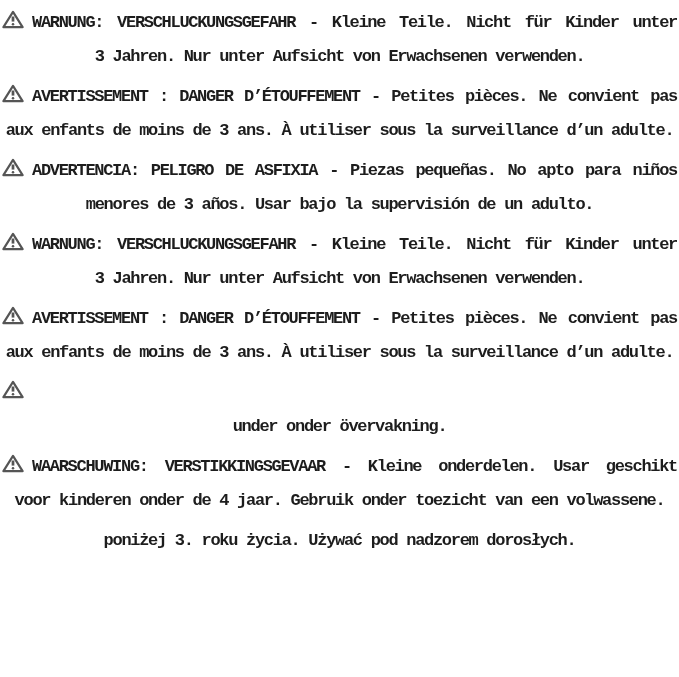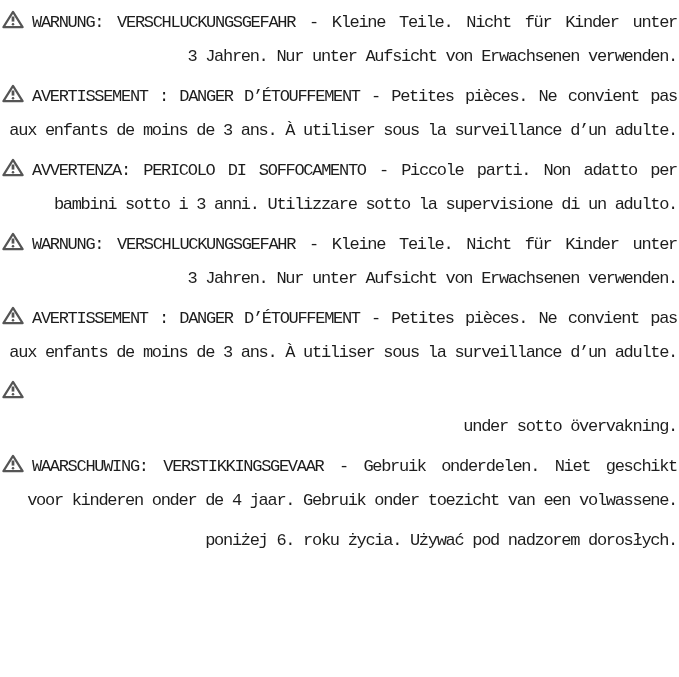--- a/index.html
+++ b/index.html
@@ -12,26 +12,27 @@
     padding: 6px 2px 0 2px;
     font-family: "Liberation Mono", "DejaVu Sans Mono", monospace;
     font-size: 17px;
     letter-spacing: -1.3px;
     color: #1d1d1d;
   }
   .warning { margin: 0 0 6px 0; }
   .line {
     display: block;
     line-height: 34px;
+    font-weight: bold;
   }
   .line.first {
     text-align: justify;
     text-align-last: justify;
   }
-  .line.rest { text-align: right; }
+  .line.rest { text-align: center; }
   .tri {
     display: inline-block;
     width: 22px;
     height: 19px;
     margin-right: 8px;
     vertical-align: -2px;
     letter-spacing: 0;
   }
   .tri svg { display: block; width: 22px; height: 19px; }
 </style>
@@ -51,29 +52,29 @@
 
   <p class="warning">
     <span class="line first"><span class="tri"><svg viewBox="0 0 24 21" xmlns="http://www.w3.org/2000/svg">
             <path d="M12 2 L22.6 19 L1.4 19 Z" fill="none" stroke="#555555" stroke-width="2.4" stroke-linejoin="round"></path>
             <path d="M12 7.2 L12 12.8" stroke="#555555" stroke-width="3" stroke-linecap="butt"></path>
             <circle cx="12" cy="15.8" r="1.4" fill="#555555"></circle>
           </svg></span><span>AVERTISSEMENT : DANGER D’ÉTOUFFEMENT - Petites pièces. Ne convient pas</span></span>
     <span class="line rest">aux enfants de moins de 3 ans. À utiliser sous la surveillance d’un adulte.</span>
   </p>
 
-
   <p class="warning">
     <span class="line first"><span class="tri"><svg viewBox="0 0 24 21" xmlns="http://www.w3.org/2000/svg">
             <path d="M12 2 L22.6 19 L1.4 19 Z" fill="none" stroke="#555555" stroke-width="2.4" stroke-linejoin="round"></path>
             <path d="M12 7.2 L12 12.8" stroke="#555555" stroke-width="3" stroke-linecap="butt"></path>
             <circle cx="12" cy="15.8" r="1.4" fill="#555555"></circle>
-          </svg></span><span>AVVERTENZA: PERICOLO DI SOFFOCAMENTO - Piccole parti. Non adatto per</span></span>
-    <span class="line rest">bambini sotto i 3 anni. Utilizzare sotto la supervisione di un adulto.</span>
+          </svg></span><span>ADVERTENCIA: PELIGRO DE ASFIXIA - Piezas pequeñas. No apto para niños</span></span>
+    <span class="line rest">menores de 3 años. Usar bajo la supervisión de un adulto.</span>
   </p>
+
 
   <p class="warning">
     <span class="line first"><span class="tri"><svg viewBox="0 0 24 21" xmlns="http://www.w3.org/2000/svg">
             <path d="M12 2 L22.6 19 L1.4 19 Z" fill="none" stroke="#555555" stroke-width="2.4" stroke-linejoin="round"></path>
             <path d="M12 7.2 L12 12.8" stroke="#555555" stroke-width="3" stroke-linecap="butt"></path>
             <circle cx="12" cy="15.8" r="1.4" fill="#555555"></circle>
           </svg></span><span>WARNUNG: VERSCHLUCKUNGSGEFAHR - Kleine Teile. Nicht für Kinder unter</span></span>
     <span class="line rest">3 Jahren. Nur unter Aufsicht von Erwachsenen verwenden.</span>
   </p>
 
@@ -85,29 +86,29 @@
           </svg></span><span>AVERTISSEMENT : DANGER D’ÉTOUFFEMENT - Petites pièces. Ne convient pas</span></span>
     <span class="line rest">aux enfants de moins de 3 ans. À utiliser sous la surveillance d’un adulte.</span>
   </p>
 
   <p class="warning">
     <span class="line first"><span class="tri"><svg viewBox="0 0 24 21" xmlns="http://www.w3.org/2000/svg">
             <path d="M12 2 L22.6 19 L1.4 19 Z" fill="none" stroke="#555555" stroke-width="2.4" stroke-linejoin="round"></path>
             <path d="M12 7.2 L12 12.8" stroke="#555555" stroke-width="3" stroke-linecap="butt"></path>
             <circle cx="12" cy="15.8" r="1.4" fill="#555555"></circle>
           </svg></span></span>
-    <span class="line rest">under sotto övervakning.</span>
+    <span class="line rest">under onder övervakning.</span>
   </p>
 
   <p class="warning">
     <span class="line first"><span class="tri"><svg viewBox="0 0 24 21" xmlns="http://www.w3.org/2000/svg">
             <path d="M12 2 L22.6 19 L1.4 19 Z" fill="none" stroke="#555555" stroke-width="2.4" stroke-linejoin="round"></path>
             <path d="M12 7.2 L12 12.8" stroke="#555555" stroke-width="3" stroke-linecap="butt"></path>
             <circle cx="12" cy="15.8" r="1.4" fill="#555555"></circle>
-          </svg></span><span>WAARSCHUWING: VERSTIKKINGSGEVAAR - Gebruik onderdelen. Niet geschikt</span></span>
+          </svg></span><span>WAARSCHUWING: VERSTIKKINGSGEVAAR - Kleine onderdelen. Usar geschikt</span></span>
     <span class="line rest">voor kinderen onder de 4 jaar. Gebruik onder toezicht van een volwassene.</span>
   </p>
 
   <p class="warning">
-    <span class="line rest">poniżej 6. roku życia. Używać pod nadzorem dorosłych.</span>
+    <span class="line rest">poniżej 3. roku życia. Używać pod nadzorem dorosłych.</span>
   </p>
 
 </div>
 
 </body></html>

